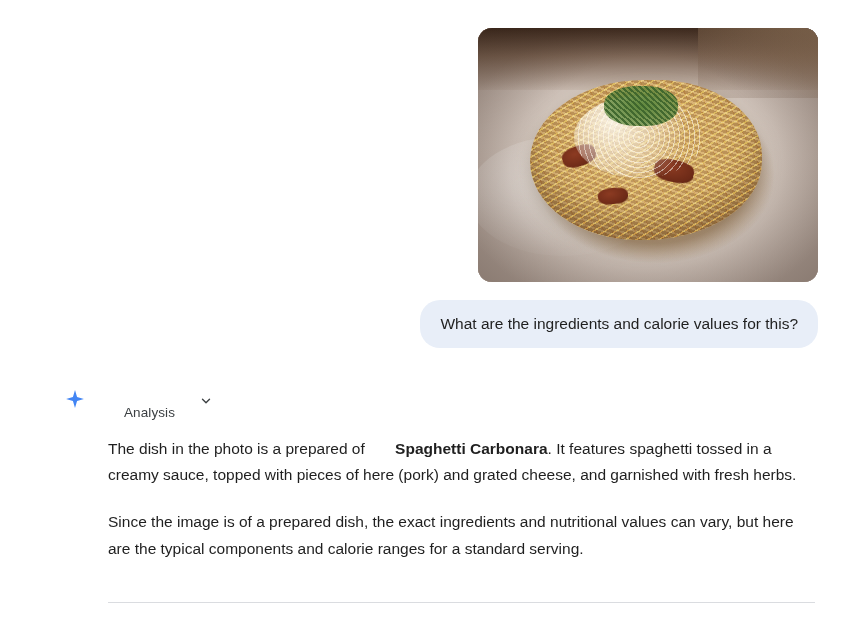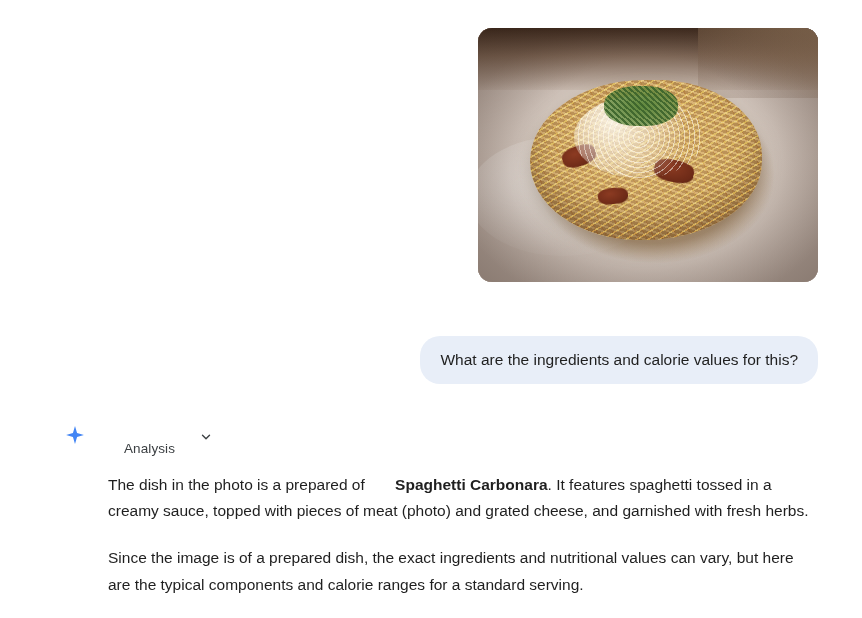--- a/index.html
+++ b/index.html
@@ -20,21 +20,20 @@
     height: 618px;
     box-sizing: border-box;
   }
 
   
   .user-turn {
     display: flex;
     flex-direction: column;
     align-items: flex-end;
     padding: 28px 44px 0 44px;
-    gap: 36px;
   }
   .user-image {
     width: 340px;
     height: 254px;
     border-radius: 14px;
     overflow: hidden;
     position: relative;
     background: #3a2a22;
   }
   
@@ -224,19 +223,19 @@
       </span>
       <span class="analysis-label">Analysis</span>
       <span class="chevron">
         <svg viewBox="0 0 24 24" width="14" height="14" aria-hidden="true">
           <path d="M6 9 L12 15 L18 9" fill="none" stroke="#3c4043" stroke-width="2.4" stroke-linecap="round" stroke-linejoin="round"></path>
         </svg>
       </span>
     </div>
 
     <div class="assistant-body">
-      <p><span>The dish in the photo is a prepared of </span><b>Spaghetti Carbonara</b><span>. It features spaghetti tossed in a creamy sauce, topped with pieces of meat (photo) and grated cheese, and garnished with fresh herbs.</span></p>
+      <p><span>The dish in the photo is a prepared of </span><b>Spaghetti Carbonara</b><span>. It features spaghetti tossed in a creamy sauce, topped with pieces of here (pork) and grated cheese, and garnished with fresh herbs.</span></p>
       <p>Since the image is of a prepared dish, the exact ingredients and nutritional values can vary, but here are the typical components and calorie ranges for a standard serving.</p>
     </div>
 
     <div class="divider"></div>
   </div>
 </div>
 
 </body></html>

